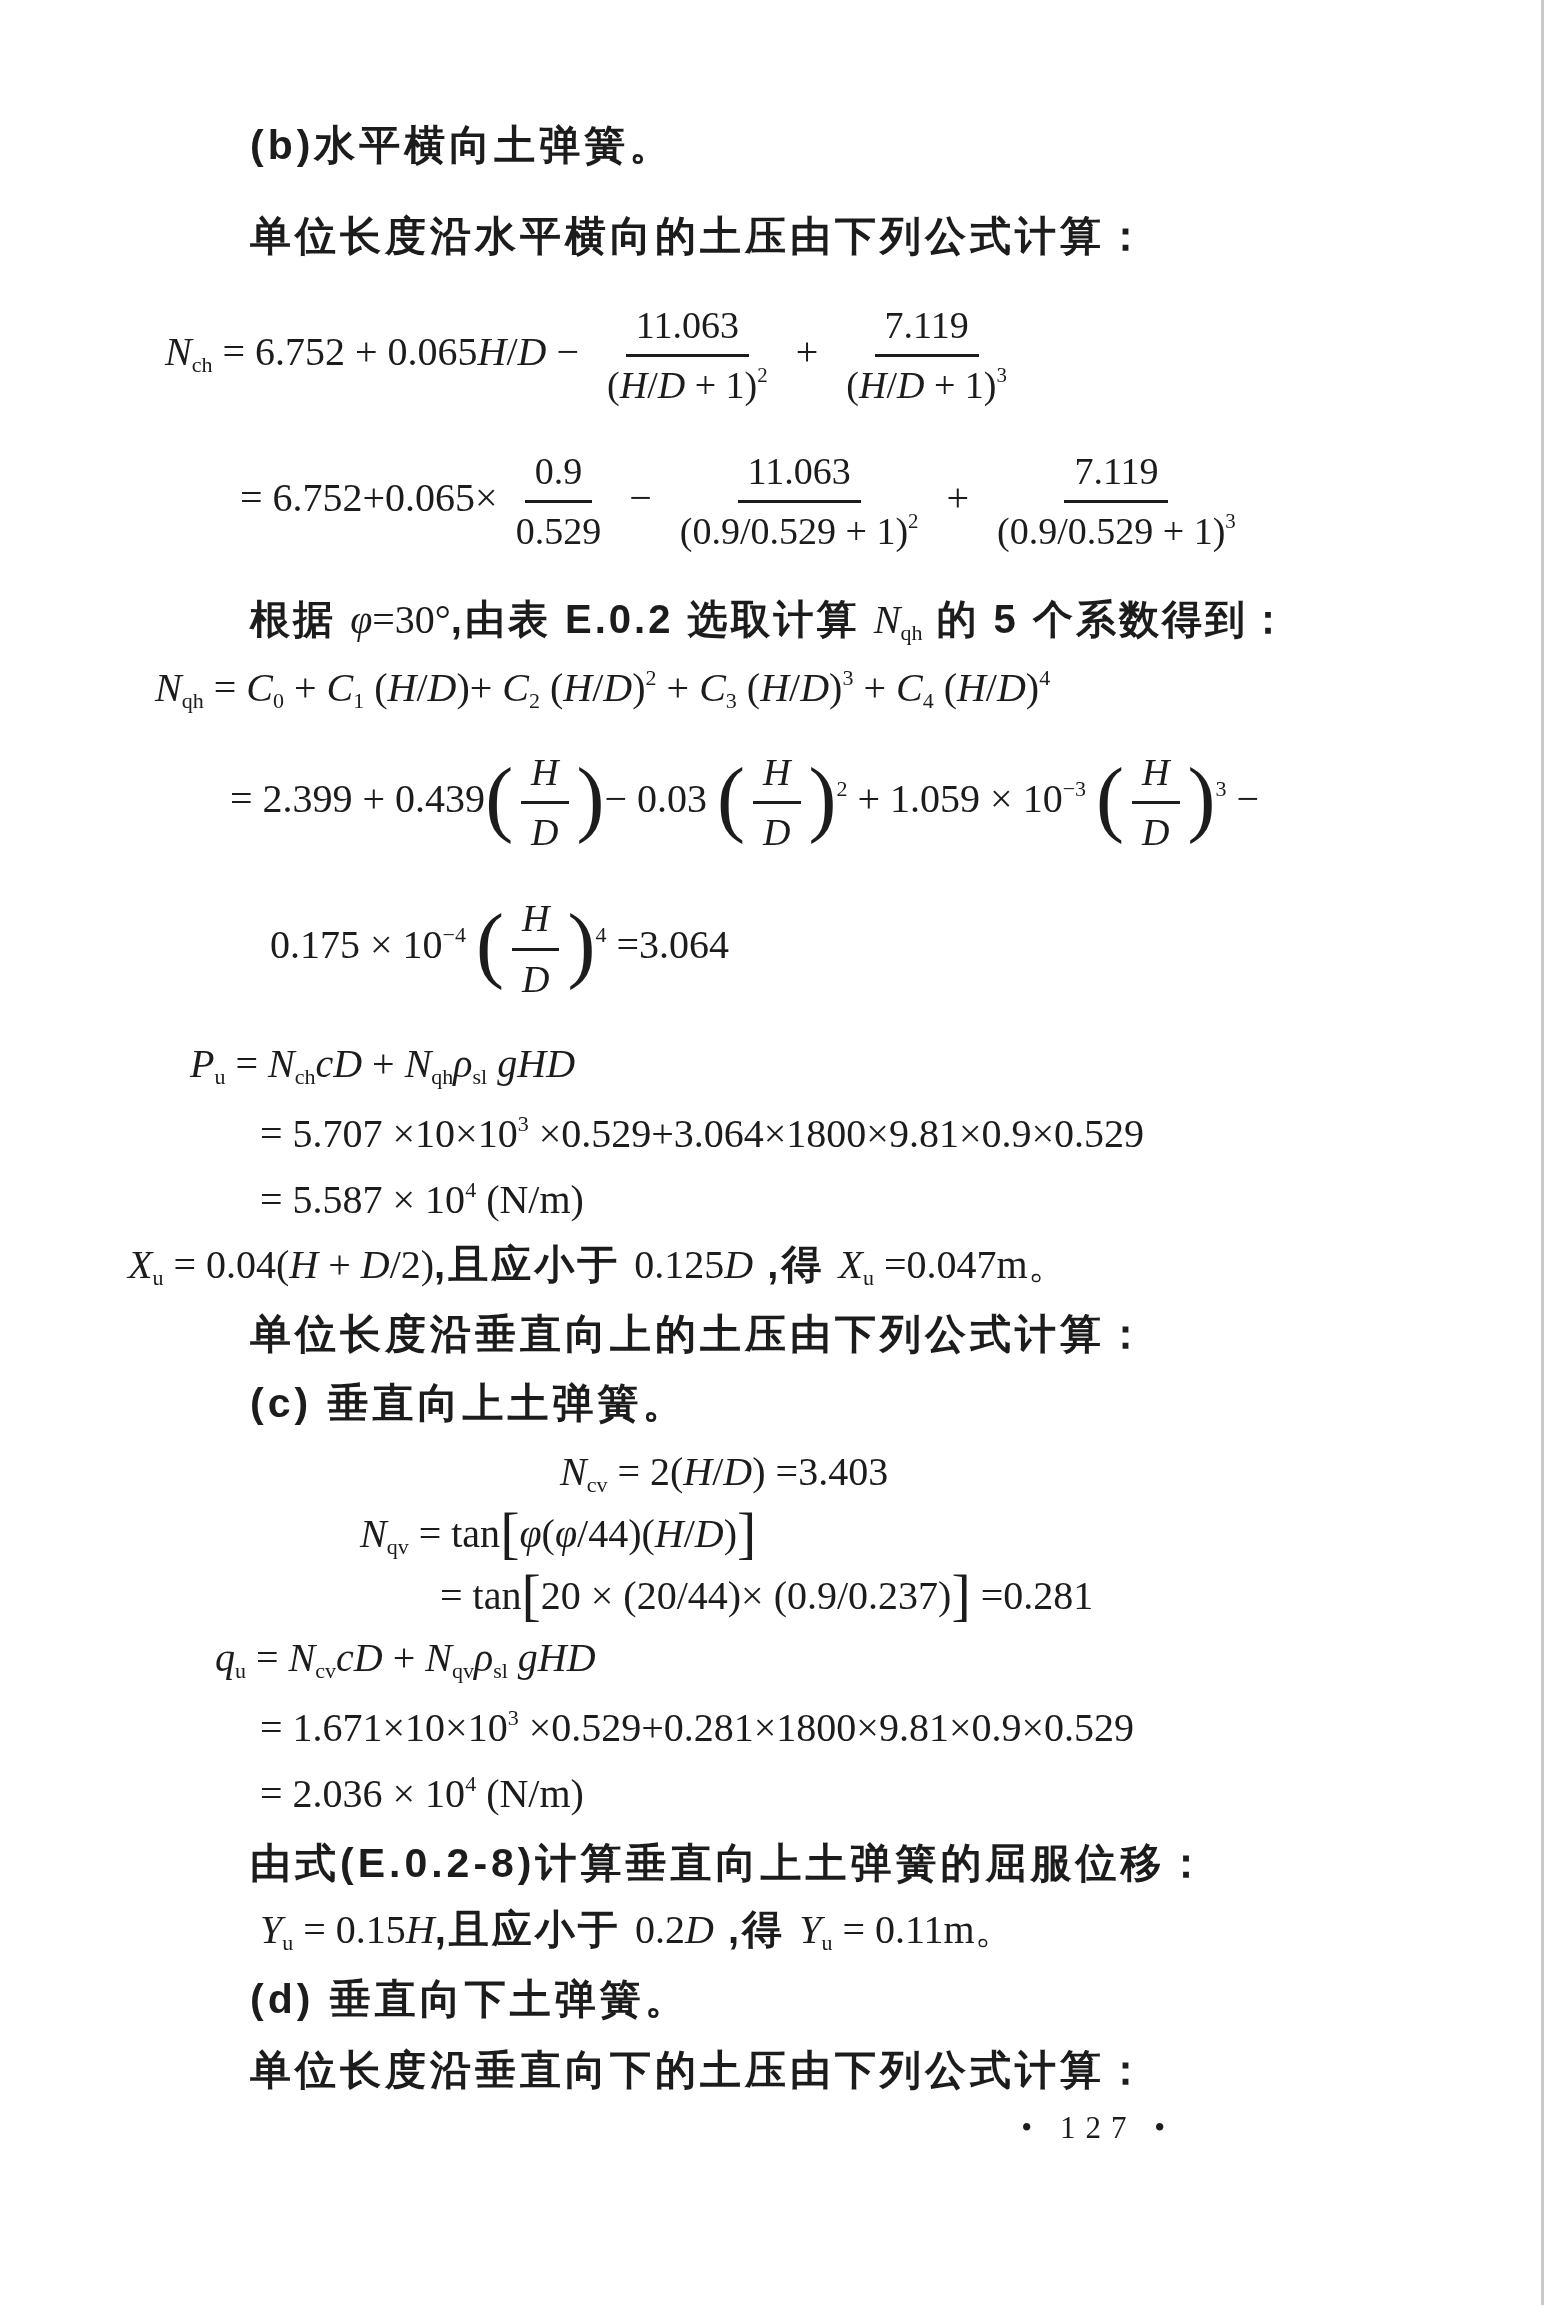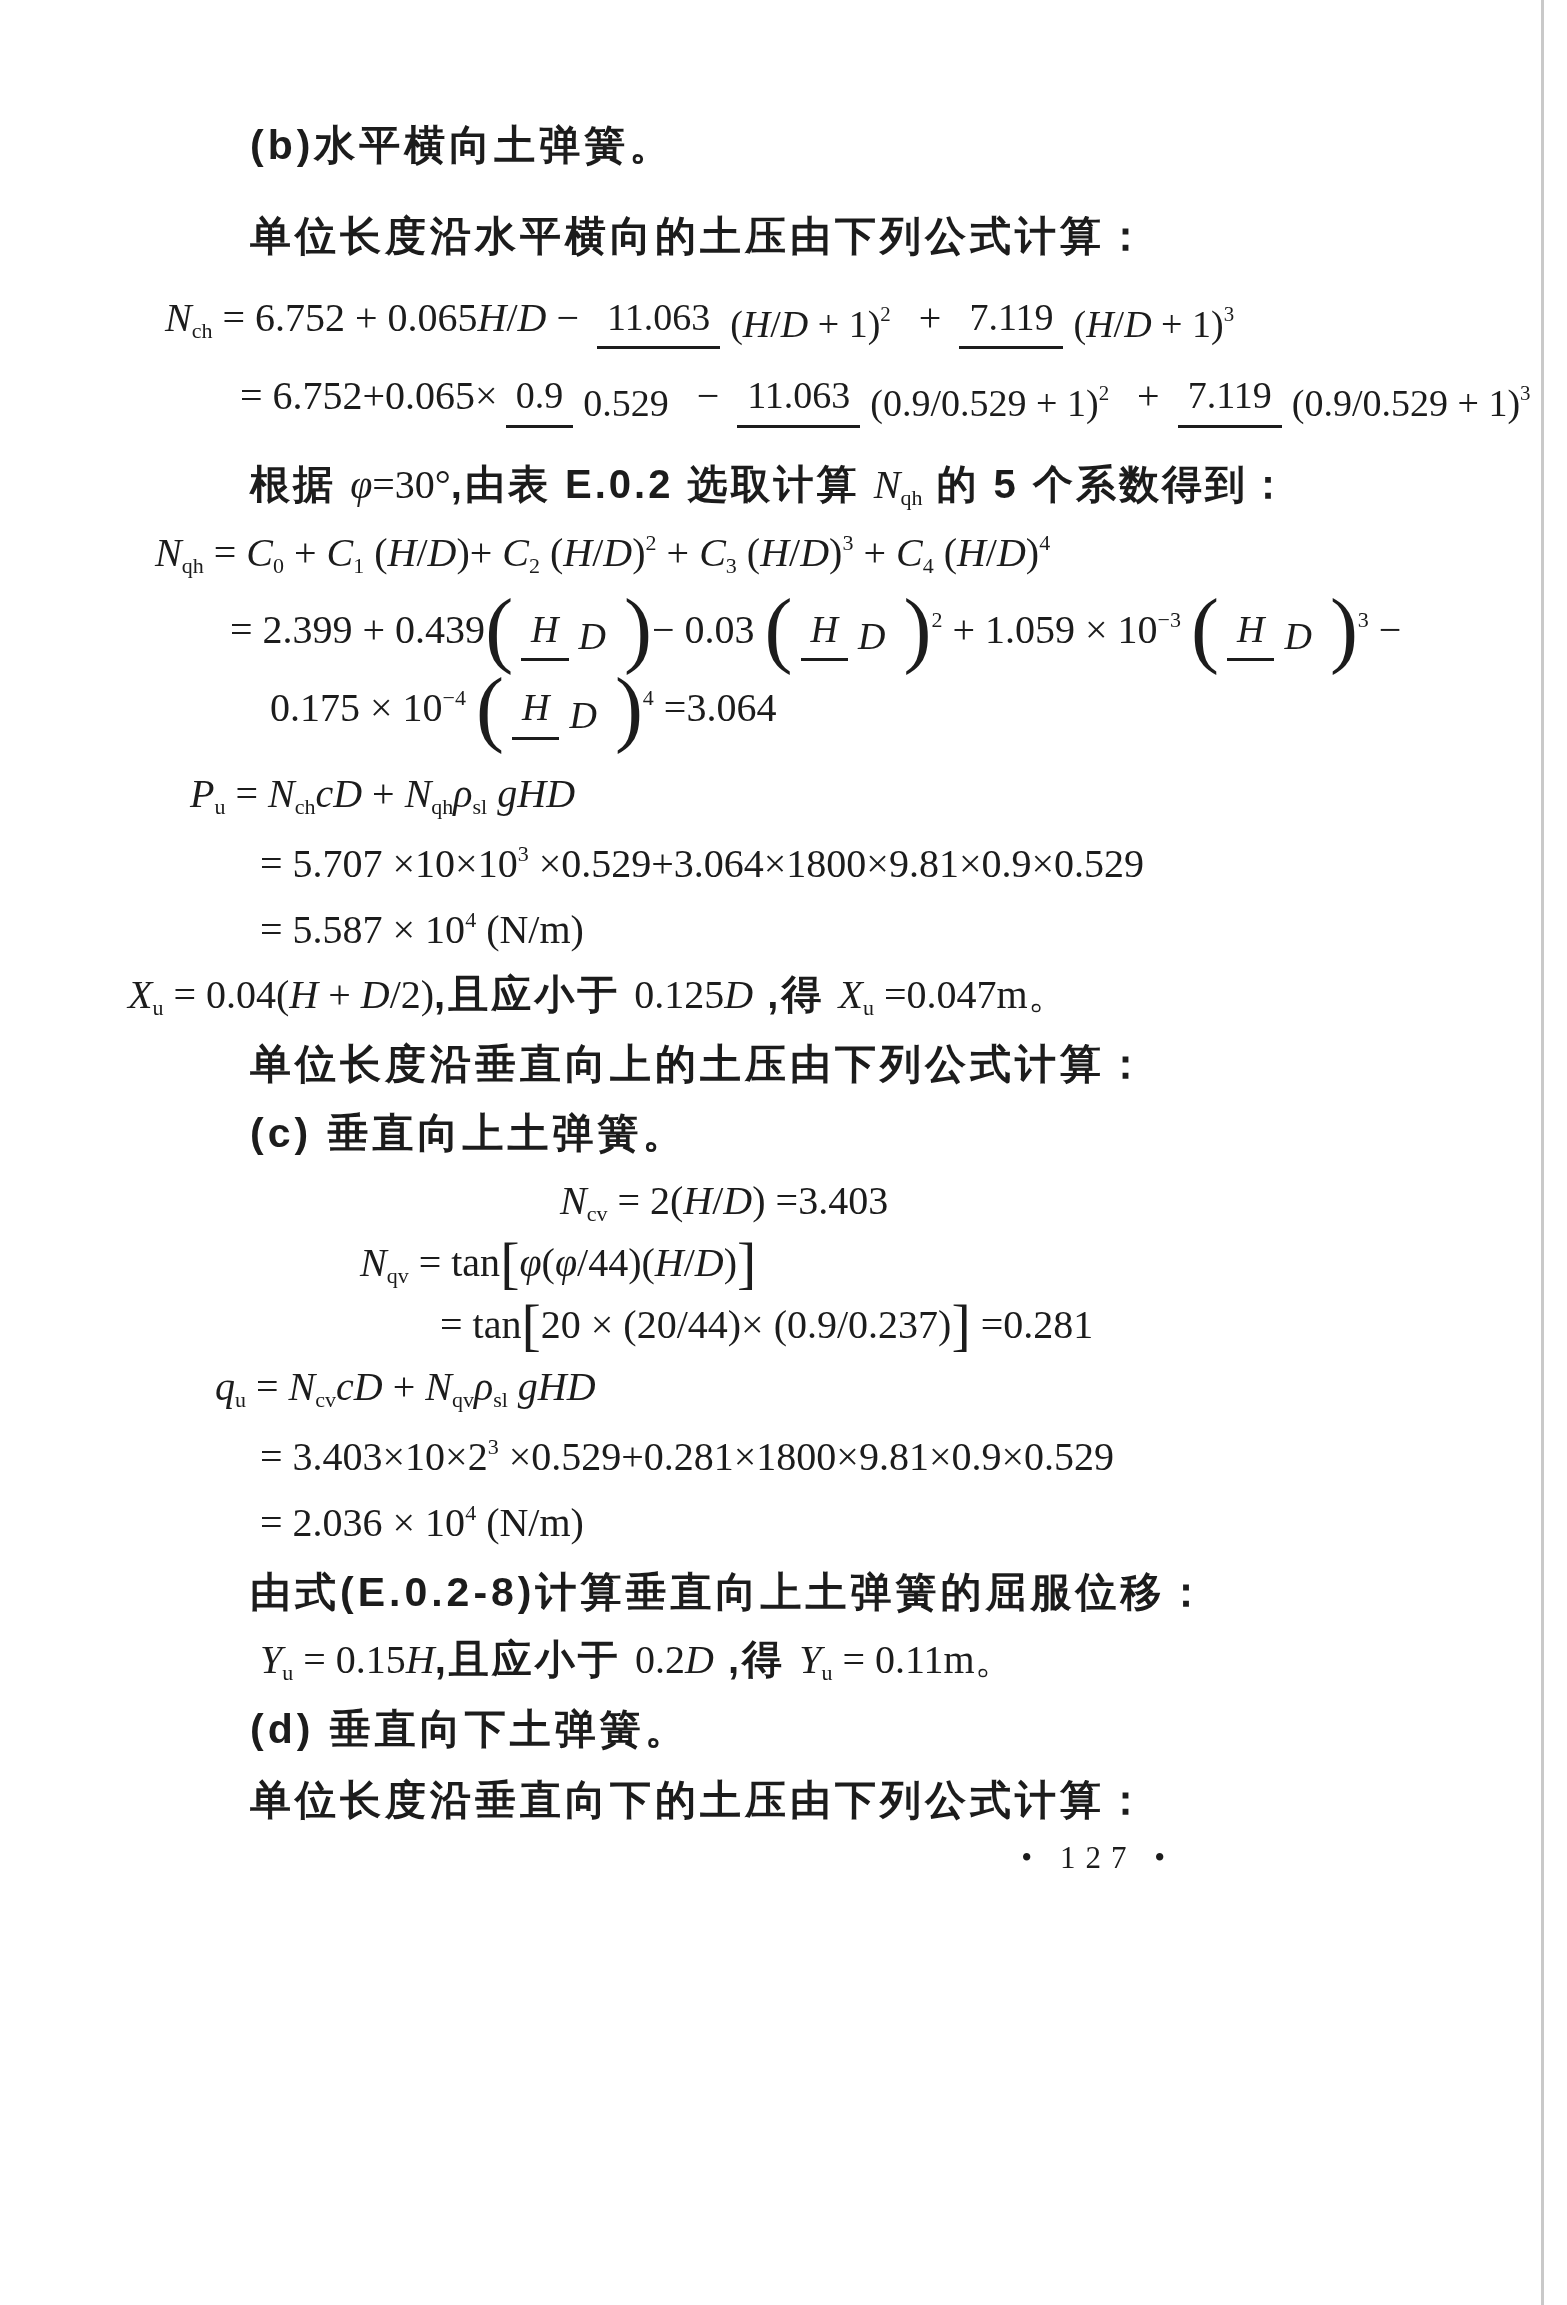--- a/index.html
+++ b/index.html
@@ -36,22 +36,22 @@
   }
   .math .tk-t{font-family:"Liberation Serif",serif;}
   .math .tk-i{font-family:"Liberation Serif",serif;font-style:italic;}
   .math .tk-c{
     font-family:"Liberation Sans",sans-serif;
     font-weight:600;letter-spacing:3px;
   }
   .math sub.tk-sub{font-size:0.55em;vertical-align:-0.3em;letter-spacing:0;}
   .math sup.tk-sup{font-size:0.55em;vertical-align:0.75em;letter-spacing:0;}
   .frac{
-    display:inline-flex;flex-direction:row;align-items:center;
-    vertical-align:middle;margin:8px 8px;font-size:0.95em;
+    display:inline-flex;flex-direction:column;align-items:center;
+    vertical-align:middle;margin:16px 8px;font-size:0.95em;
   }
   .frac .num{padding:0 10px 6px;border-bottom:3px solid #1c1c1c;}
   .frac .den{padding:6px 10px 0;}
   .tk-bp{
     font-size:2.1em;font-weight:300;line-height:0;
     vertical-align:middle;position:relative;top:-0.06em;
   }
   .tk-bb{
     font-size:1.45em;font-weight:400;line-height:0;
     vertical-align:middle;position:relative;top:-0.07em;
@@ -142,21 +142,21 @@
   <div class="ln math m-f10"><span class="tk-i">X</span><sub class="tk-sub">u</sub><span class="tk-t"> = 0.04(</span><span class="tk-i">H</span><span class="tk-t"> + </span><span class="tk-i">D</span><span class="tk-t">/2)</span><span class="tk-c">,且应小于 </span><span class="tk-t">0.125</span><span class="tk-i">D</span><span class="tk-c"> ,得 </span><span class="tk-i">X</span><sub class="tk-sub">u</sub><span class="tk-t"> =0.047m。</span></div>
 
   <div class="ln cn indent m-l6">单位长度沿垂直向上的土压由下列公式计算：</div>
   <div class="ln cn indent m-l5">(c) 垂直向上土弹簧。</div>
 
   <div class="ln math m-f11"><span class="tk-i">N</span><sub class="tk-sub">cv</sub><span class="tk-t"> = 2(</span><span class="tk-i">H</span><span class="tk-t">/</span><span class="tk-i">D</span><span class="tk-t">) =3.403</span></div>
   <div class="ln math m-f12"><span class="tk-i">N</span><sub class="tk-sub">qv</sub><span class="tk-t"> = tan</span><span class="tk-bb">[</span><span class="tk-i">φ</span><span class="tk-t">(</span><span class="tk-i">φ</span><span class="tk-t">/44)(</span><span class="tk-i">H</span><span class="tk-t">/</span><span class="tk-i">D</span><span class="tk-t">)</span><span class="tk-bb">]</span></div>
   <div class="ln math m-f13"><span class="tk-t">= tan</span><span class="tk-bb">[</span><span class="tk-t">20 × (20/44)× (0.9/0.237)</span><span class="tk-bb">]</span><span class="tk-t"> =0.281</span></div>
 
   <div class="ln math m-f14"><span class="tk-i">q</span><sub class="tk-sub">u</sub><span class="tk-t"> = </span><span class="tk-i">N</span><sub class="tk-sub">cv</sub><span class="tk-i">c</span><span class="tk-i">D</span><span class="tk-t"> + </span><span class="tk-i">N</span><sub class="tk-sub">qv</sub><span class="tk-i">ρ</span><sub class="tk-sub">sl</sub><span class="tk-t"> </span><span class="tk-i">g</span><span class="tk-i">H</span><span class="tk-i">D</span></div>
-  <div class="ln math m-f15"><span class="tk-t">= 3.403×10×2</span><sup class="tk-sup">3</sup><span class="tk-t"> ×0.529+0.281×1800×9.81×0.9×0.529</span></div>
+  <div class="ln math m-f15"><span class="tk-t">= 1.671×10×10</span><sup class="tk-sup">3</sup><span class="tk-t"> ×0.529+0.281×1800×9.81×0.9×0.529</span></div>
   <div class="ln math m-f16"><span class="tk-t">= 2.036 × 10</span><sup class="tk-sup">4</sup><span class="tk-t"> (N/m)</span></div>
 
   <div class="ln cn indent m-l7">由式(E.0.2-8)计算垂直向上土弹簧的屈服位移：</div>
   <div class="ln math m-f17"><span class="tk-i">Y</span><sub class="tk-sub">u</sub><span class="tk-t"> = 0.15</span><span class="tk-i">H</span><span class="tk-c">,且应小于 </span><span class="tk-t">0.2</span><span class="tk-i">D</span><span class="tk-c"> ,得 </span><span class="tk-i">Y</span><sub class="tk-sub">u</sub><span class="tk-t"> = 0.11m。</span></div>
 
   <div class="ln cn indent m-l8">(d) 垂直向下土弹簧。</div>
   <div class="ln cn indent m-l9">单位长度沿垂直向下的土压由下列公式计算：</div>
 
   <div class="footer">• 127 •</div>
 

